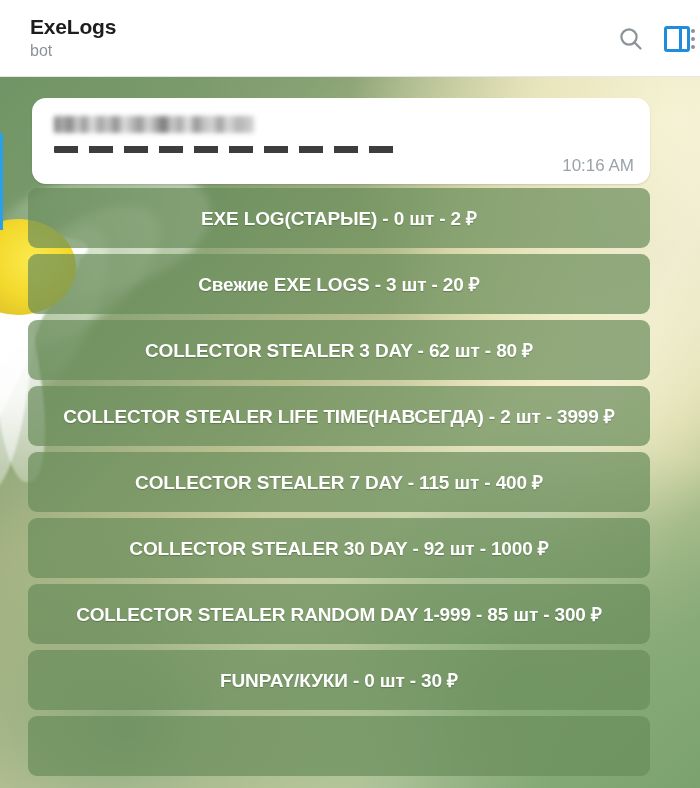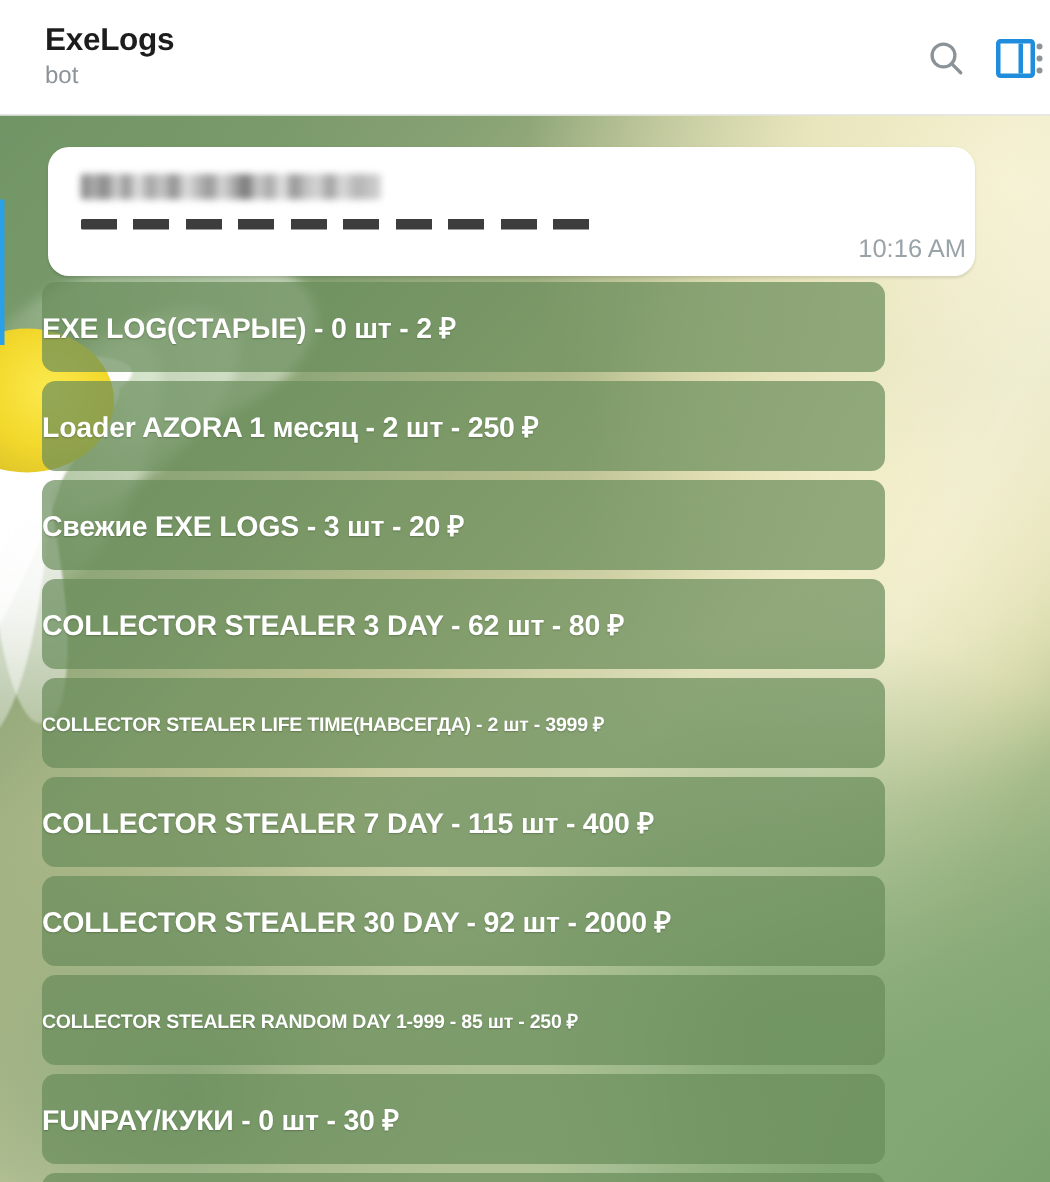--- a/index.html
+++ b/index.html
@@ -200,55 +200,55 @@
     position: absolute;
     left: 22px; top: 48px;
     width: 340px; height: 7px;
     background-image: repeating-linear-gradient(90deg,
       #3d3d3d 0px, #3d3d3d 24px,
       rgba(255,255,255,0) 24px, rgba(255,255,255,0) 35px);
     border-radius: 1px;
   }
   #msg-time {
     position: absolute;
-    right: 6px; bottom: 8px;
+    right: 16px; bottom: 8px;
     font-size: 17px;
     color: #9aa3a8;
     line-height: 20px;
   }
 
   
   #kb-buttons {
     position: absolute;
     left: 28px; top: 111px;
     width: 622px;
     z-index: 5;
   }
   .kb-btn {
     position: relative;
-    width: 562px;
+    width: 622px;
     height: 60px;
     margin-bottom: 6px;
     border-radius: 9px;
     background: rgba(104,139,90,0.70);
     display: flex;
     align-items: center;
-    justify-content: flex-start;
+    justify-content: center;
     cursor: pointer;
   }
   .kb-btn-label {
     font-size: 19px;
     font-weight: bold;
     color: #ffffff;
     letter-spacing: -0.15px;
     text-align: center;
     white-space: nowrap;
     text-shadow: 0 1px 1px rgba(40,60,35,0.35);
   }
-  .kb-btn-label.wide { font-size: 13px; }
+  .kb-btn-label.wide { font-size: 19px; }
 </style>
 </head>
 <body>
 
 <div id="app">
 
   <div id="header">
     <div id="header-left">
       <div id="chat-title">ExeLogs</div>
       <div id="chat-subtitle">bot</div>
@@ -302,46 +302,43 @@
       <div id="redacted-dashes"></div>
       <div id="msg-time">10:16 AM</div>
     </div>
 
     <div id="kb-buttons">
 
       <div class="kb-btn">
         <span class="kb-btn-label">EXE LOG(СТАРЫЕ) - 0 шт - 2 ₽</span>
       </div>
 
-      <div class="kb-btn">
-        <span class="kb-btn-label">Loader AZORA 1 месяц - 2 шт - 250 ₽</span>
-      </div>
 
       <div class="kb-btn">
         <span class="kb-btn-label">Свежие EXE LOGS - 3 шт - 20 ₽</span>
       </div>
 
       <div class="kb-btn">
         <span class="kb-btn-label">COLLECTOR STEALER 3 DAY - 62 шт - 80 ₽</span>
       </div>
 
       <div class="kb-btn">
         <span class="kb-btn-label wide">COLLECTOR STEALER LIFE TIME(НАВСЕГДА) - 2 шт - 3999 ₽</span>
       </div>
 
       <div class="kb-btn">
         <span class="kb-btn-label">COLLECTOR STEALER 7 DAY - 115 шт - 400 ₽</span>
       </div>
 
       <div class="kb-btn">
-        <span class="kb-btn-label">COLLECTOR STEALER 30 DAY - 92 шт - 2000 ₽</span>
-      </div>
-
-      <div class="kb-btn">
-        <span class="kb-btn-label wide">COLLECTOR STEALER RANDOM DAY 1-999 - 85 шт - 250 ₽</span>
+        <span class="kb-btn-label">COLLECTOR STEALER 30 DAY - 92 шт - 1000 ₽</span>
+      </div>
+
+      <div class="kb-btn">
+        <span class="kb-btn-label wide">COLLECTOR STEALER RANDOM DAY 1-999 - 85 шт - 300 ₽</span>
       </div>
 
       <div class="kb-btn">
         <span class="kb-btn-label">FUNPAY/КУКИ - 0 шт - 30 ₽</span>
       </div>
 
       <div class="kb-btn">
         <span class="kb-btn-label"></span>
       </div>
 

